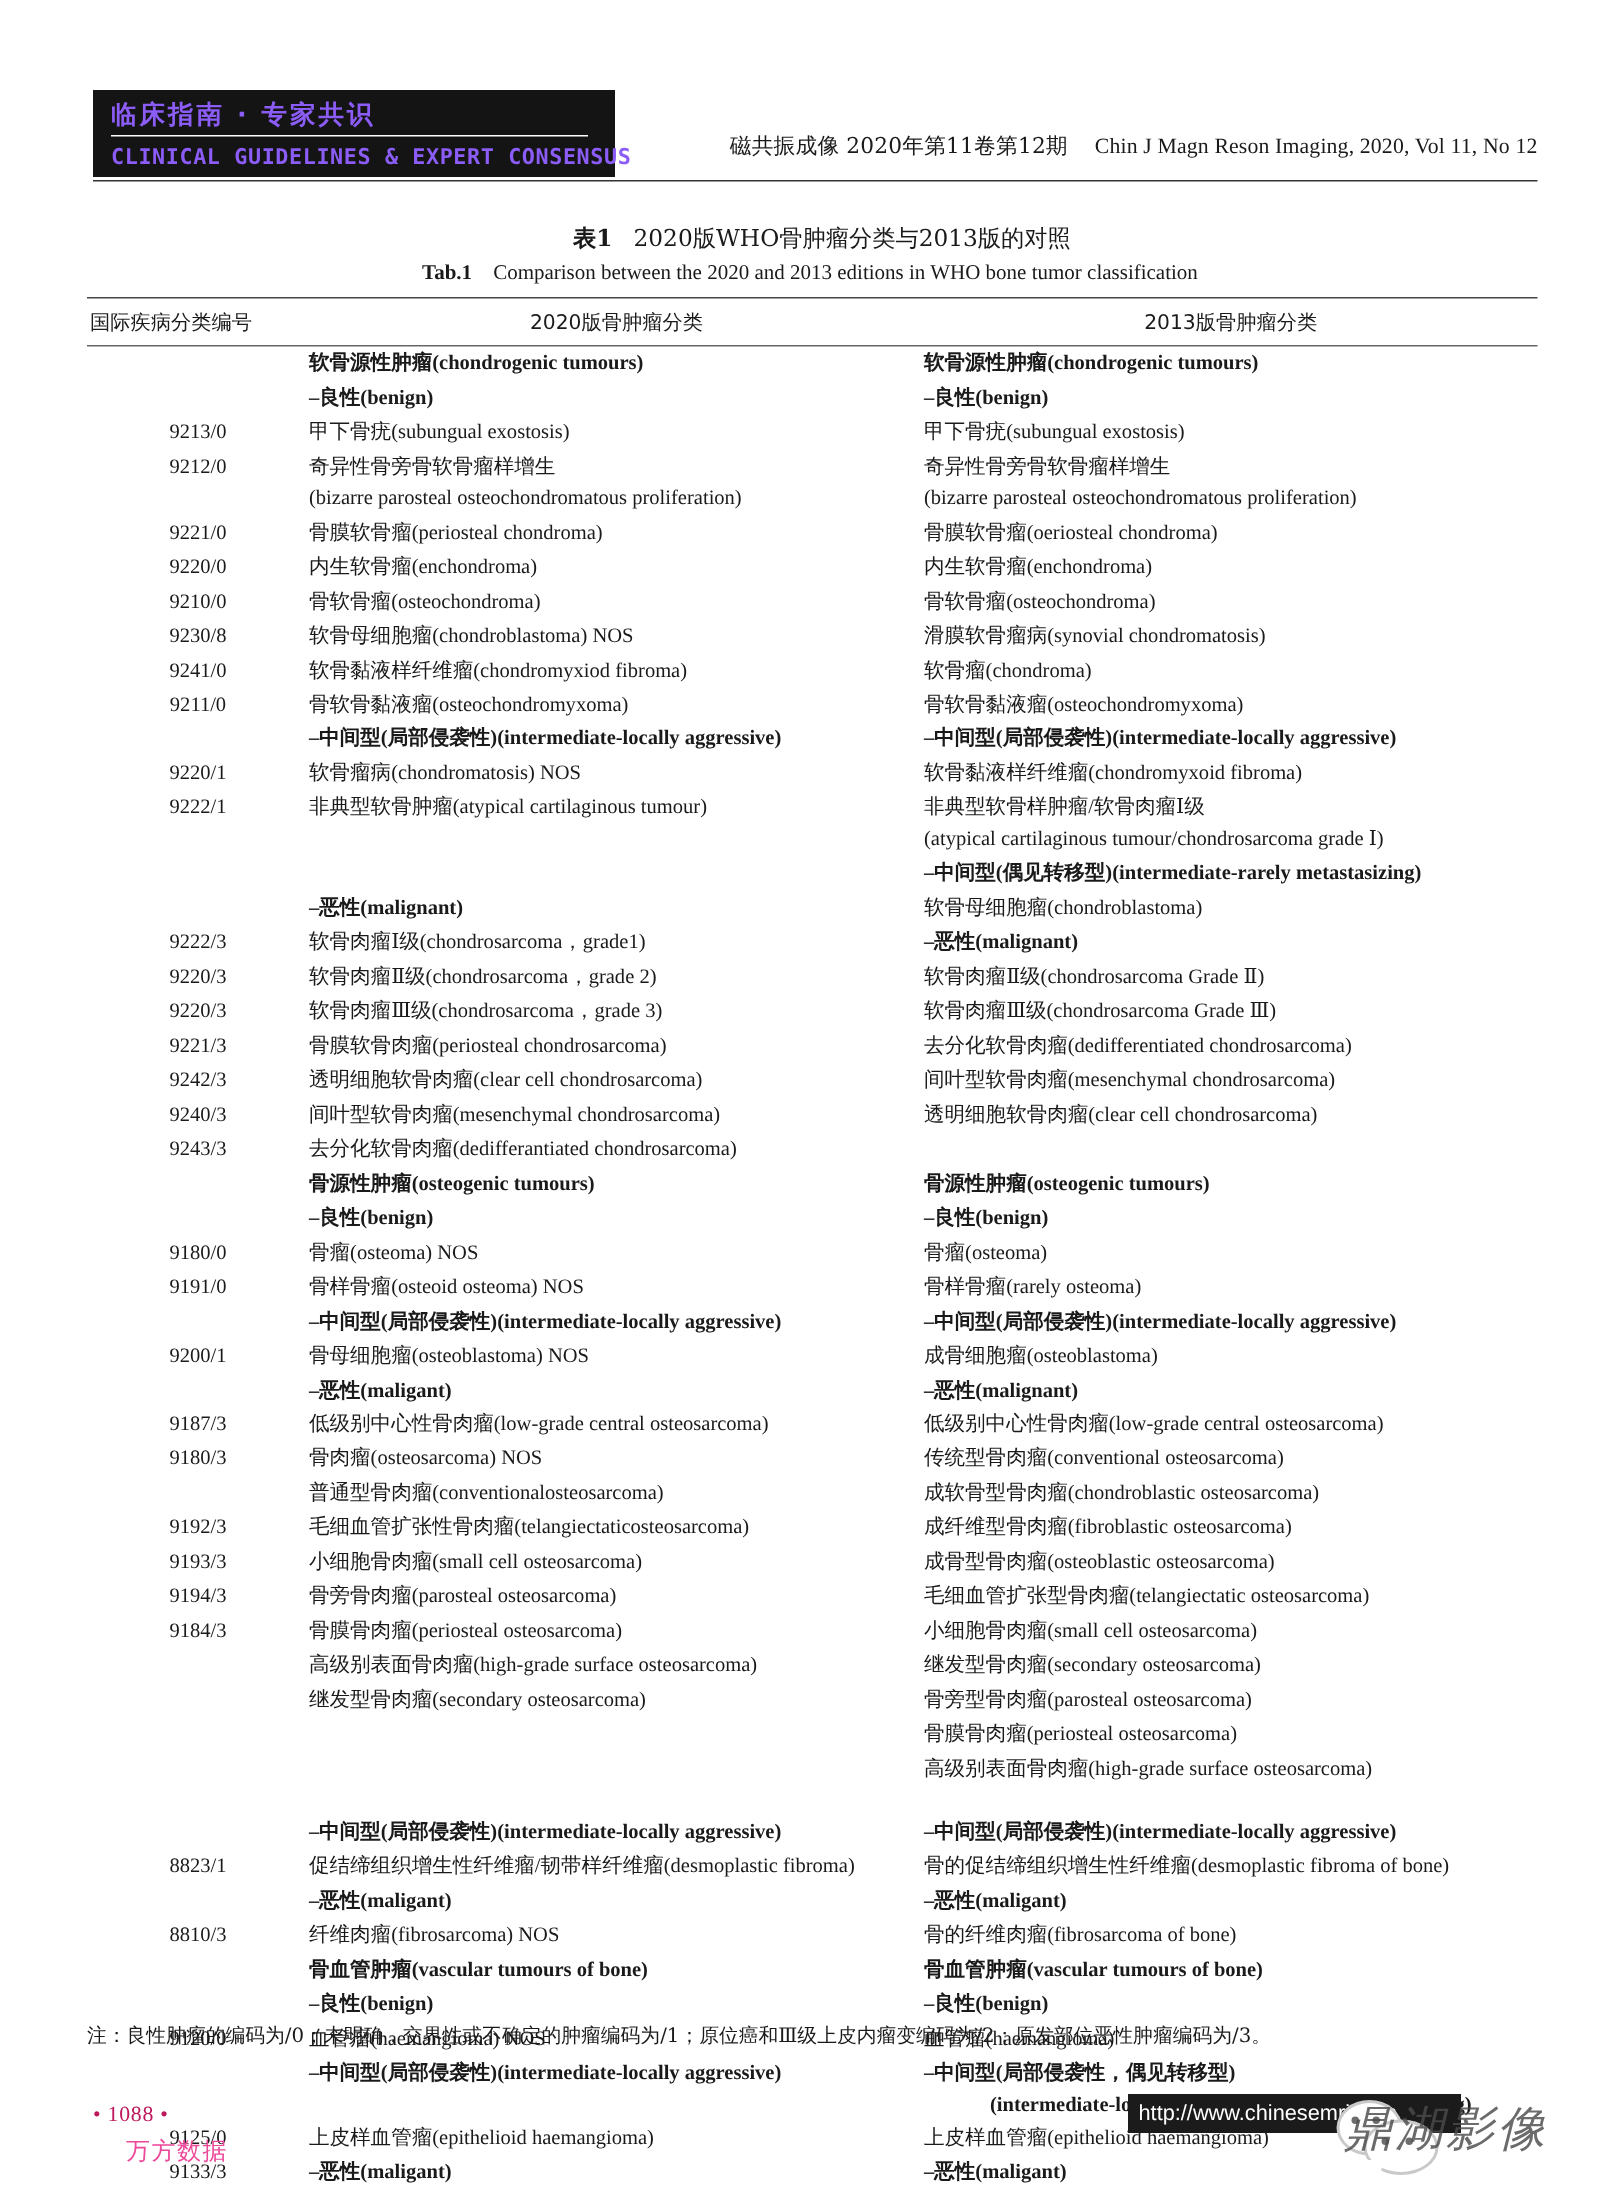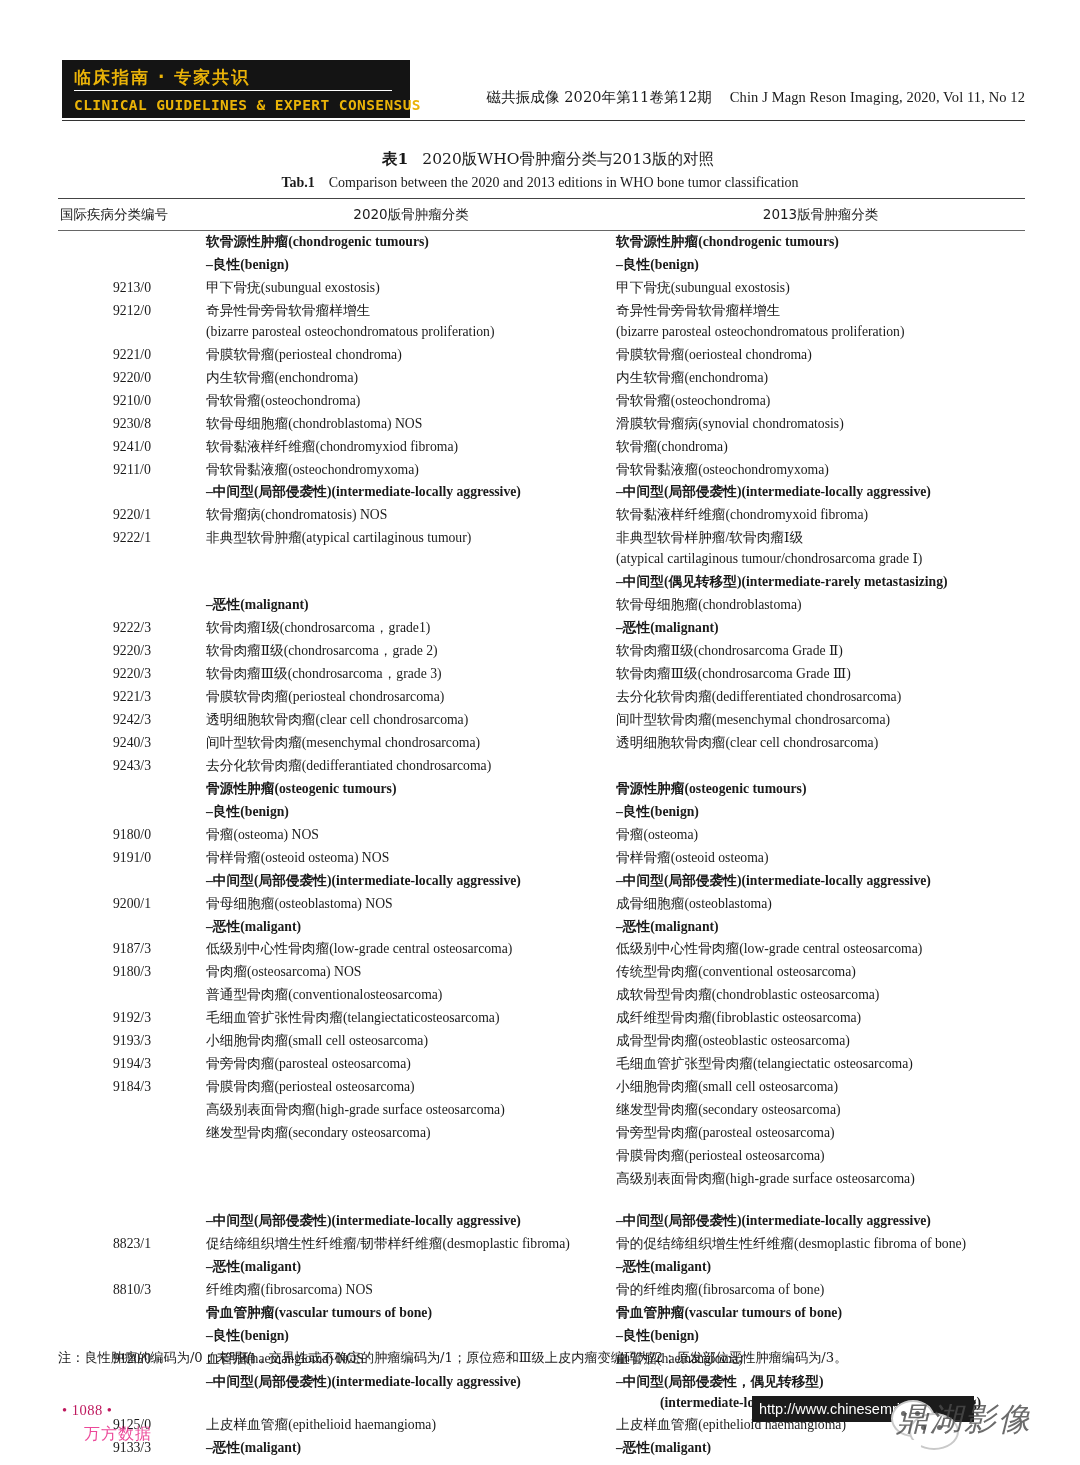--- a/index.html
+++ b/index.html
@@ -23,21 +23,21 @@
     top: 60px;
     height: 70px;
   }
   .header-badge {
     position: absolute;
     left: 62px;
     top: 0;
     width: 348px;
     height: 58px;
     background: #141414;
-    color: #eab308;
+    color: #8b5cf6;
     box-sizing: border-box;
     padding: 5px 10px 3px 12px;
   }
   .header-badge-cn {
     font-family: "DejaVu Sans", "Liberation Sans", sans-serif;
     font-size: 17px;
     font-weight: bold;
     letter-spacing: 2px;
     line-height: 24px;
     border-bottom: 1.5px solid #ffffff;
@@ -412,21 +412,21 @@
           <td class="cell-txt"><span class="sub">–良性(benign)</span></td>
         </tr>
         <tr class="r-pad">
           <td class="cell-code">9180/0</td>
           <td class="cell-txt"><span>骨瘤(osteoma) NOS</span></td>
           <td class="cell-txt"><span>骨瘤(osteoma)</span></td>
         </tr>
         <tr class="r-pad">
           <td class="cell-code">9191/0</td>
           <td class="cell-txt"><span>骨样骨瘤(osteoid osteoma) NOS</span></td>
-          <td class="cell-txt"><span>骨样骨瘤(osteoid osteoma)</span></td>
+          <td class="cell-txt"><span>骨样骨瘤(rarely osteoma)</span></td>
         </tr>
         <tr class="r-pad">
           <td class="cell-code"></td>
           <td class="cell-txt"><span class="sub">–中间型(局部侵袭性)(intermediate-locally aggressive)</span></td>
           <td class="cell-txt"><span class="sub">–中间型(局部侵袭性)(intermediate-locally aggressive)</span></td>
         </tr>
         <tr class="r-pad">
           <td class="cell-code">9200/1</td>
           <td class="cell-txt"><span>骨母细胞瘤(osteoblastoma) NOS</span></td>
           <td class="cell-txt"><span>成骨细胞瘤(osteoblastoma)</span></td>

